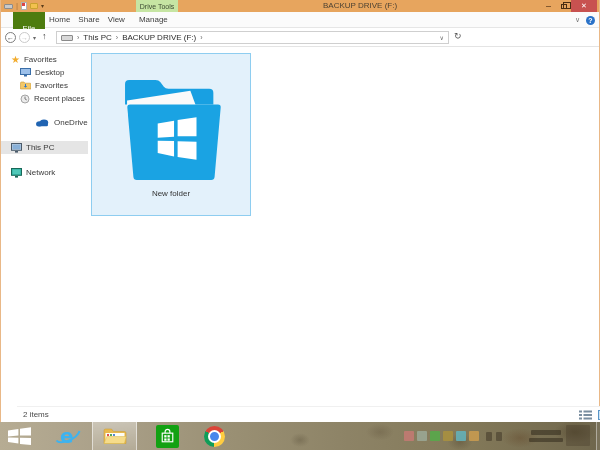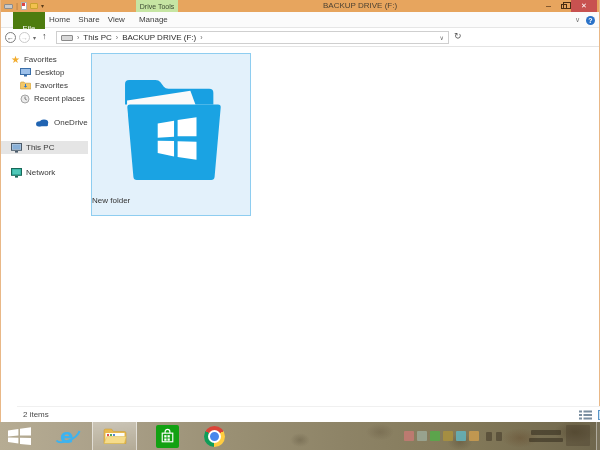--- a/index.html
+++ b/index.html
@@ -68,21 +68,21 @@
   .side-item { height:13px; display:flex; align-items:center; gap:4px; font-size:8px; color:#3a3a3a; padding-left:10px; }
   .side-item.child { padding-left:19px; }
   .side-item.selected { background:#e5e5e5; }
   .gap-sm { margin-top:11px;margin-left:24px; }
   .gap-md { margin-top:12px; }
   .icon-star { color:#f2ac2e; font-size:10px; line-height:10px; }
 
   
   .tile { position:absolute; left:90px; top:5px; width:160px; height:163px; background:#e3f1fb; border:1px solid #8ecdf0; }
   .tile-foldersvg { position:absolute; left:31px; top:19px; }
-  .tile-label { position:absolute; left:0; bottom:10px; width:100%; font-size:8px; color:#333; }
+  .tile-label { position:absolute; left:0; bottom:17px; width:100%; text-align:center; font-size:8px; color:#333; }
 
   
   .statusbar { position:absolute; left:16px; bottom:0; width:100%; height:16px; background:#fff; border-top:1px solid #f0f0f0; }
   .status-count { position:absolute; left:6px; top:3px; font-size:8px; color:#4a4a4a; }
   .viewbtn { position:absolute; top:3px; }
   .viewbtn.details { left:562px; }
   .viewbtn.thumbs { left:581px; }
 
   
   .taskbar { position:absolute; left:0; top:422px; width:600px; height:28px;

